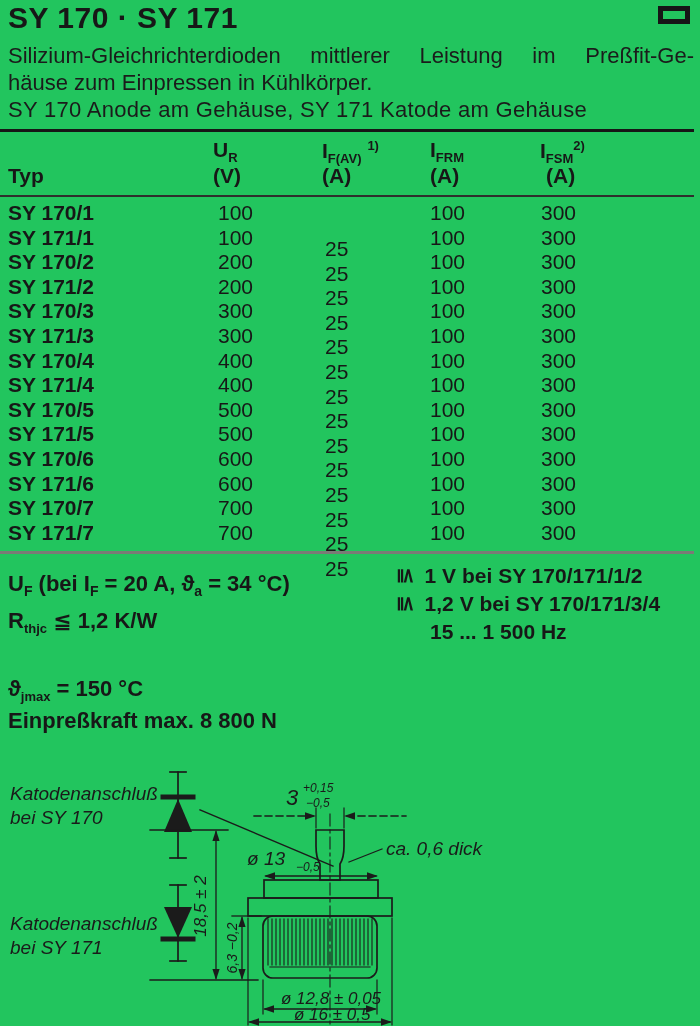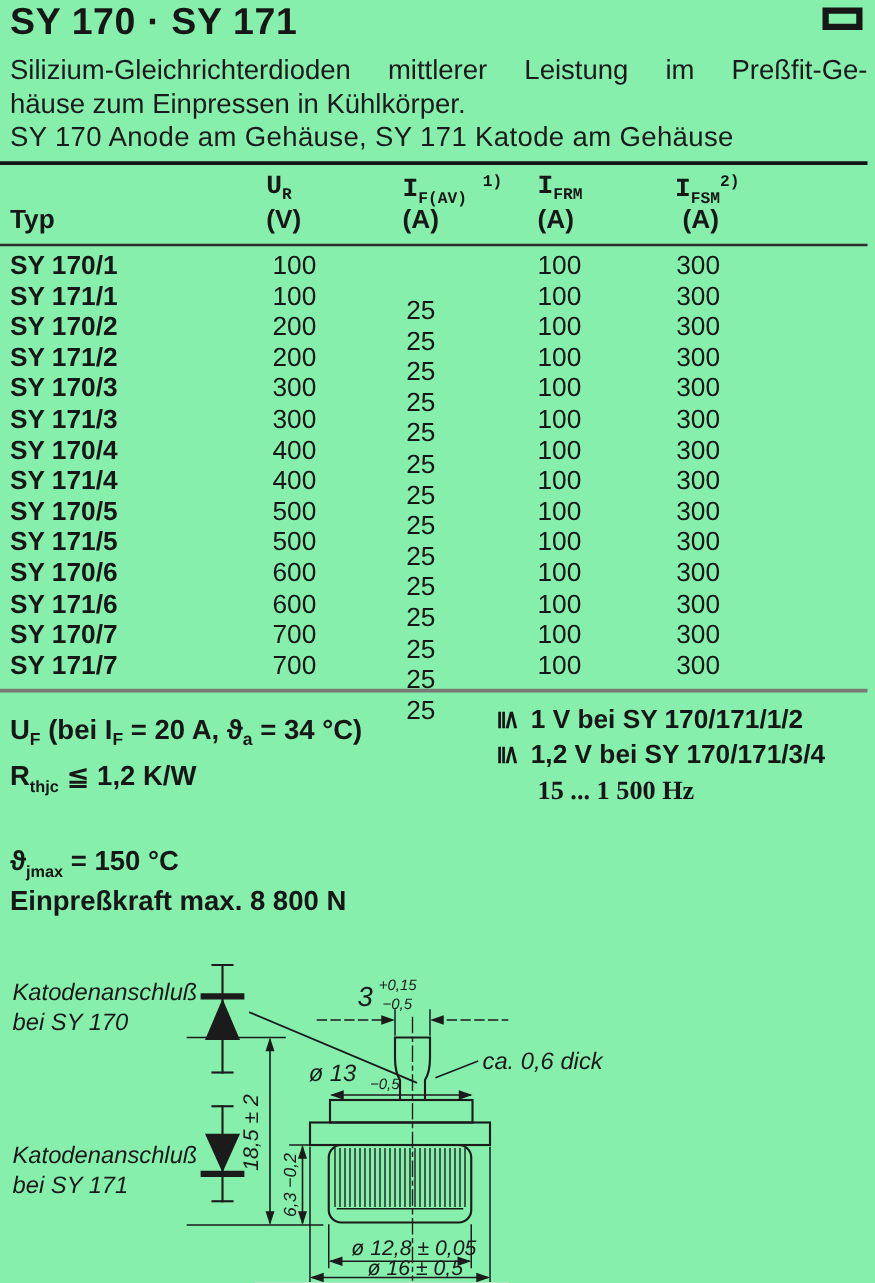--- a/index.html
+++ b/index.html
@@ -1,42 +1,42 @@
 <!DOCTYPE html>
 <html><head>
 <meta charset="utf-8">
 <style>
   html,body{margin:0;padding:0;background:#dedddb;}
-  .page{position:relative;width:700px;height:1026px;background:#86efac;overflow:hidden;
+  .page{position:relative;width:700px;height:1026px;background:#22c55e;overflow:hidden;
         font-family:"Liberation Sans","DejaVu Sans",sans-serif;color:#171717;}
   .title{position:absolute;left:8px;top:1px;font-size:30px;font-weight:700;letter-spacing:.5px;}
   .corner{position:absolute;left:658px;top:6px;width:22px;height:8px;border:5px solid #161616;}
   .desc{position:absolute;left:8px;width:686px;font-size:22px;line-height:27px;color:#1b1b1b;}
   .d1{top:42px;text-align:justify;text-align-last:justify;}
   .d2{top:69px;}
   .d3{top:96px;letter-spacing:.3px;}
   .rule{position:absolute;left:0;width:694px;}
   .r1{top:129px;height:3px;background:#161616;}
   .r2{top:195px;height:2px;background:#2f2f2d;}
   .r3{top:551px;height:3px;background:#7b7a76;}
-  .hsym{position:absolute;top:138px;font-size:21px;font-weight:700;font-family:Liberation Mono, monospace;}
+  .hsym{position:absolute;top:138px;font-size:21px;font-weight:700;}
   .hunit{position:absolute;top:164px;font-size:21px;font-weight:700;}
   .x-typ{left:8px;}.x-ur{left:213px;}.x-if{left:322px;}.x-ifrm{left:430px;}.x-ifsm{left:540px;}
   .x-ifsm2{left:546px;}
   sub{font-size:13px;font-weight:700;}
   sup{font-size:13px;font-weight:700;}
   .tbody{position:absolute;left:0;top:201px;width:684px;}
   .trow{position:relative;height:24.6px;}
   .cell{position:absolute;top:0;font-size:21px;line-height:24.6px;white-space:nowrap;}
   .c0{left:8px;font-weight:700;}
   .c1{left:218px;}.c2{left:325px;margin-top:36px;}.c3{left:430px;}.c4{left:541px;}
   .uf{position:absolute;left:8px;top:571px;font-size:22px;font-weight:700;white-space:nowrap;}
   .uf sub{font-size:14px;}
   .ufr{position:absolute;left:398px;top:562px;font-size:21px;font-weight:700;line-height:28px;white-space:nowrap;}
-  .ufr .ind{padding-left:32px;font-family:Liberation Serif, serif;}
+  .ufr .ind{padding-left:32px;}
   .rel{display:inline-block;transform:rotate(90deg);margin-right:9px;font-weight:700;}
   .spec{position:absolute;left:8px;font-size:22px;font-weight:700;white-space:nowrap;}
   .s1{top:608px;}.s2{top:676px;}.s3{top:708px;}
   .foot{position:absolute;left:8px;top:738px;font-size:16.5px;color:#222;white-space:nowrap;}
   .foot sup{font-size:11px;font-weight:400;}
   .foot sub{font-size:11px;font-weight:400;}
   .fgap{display:inline-block;width:26px;}
   .diagram{position:absolute;left:0;top:758px;}
   .diagram text{font-style:italic;font-size:19px;fill:#1a1a1a;stroke:none;}
   .diagram .sm{font-size:12px;}

